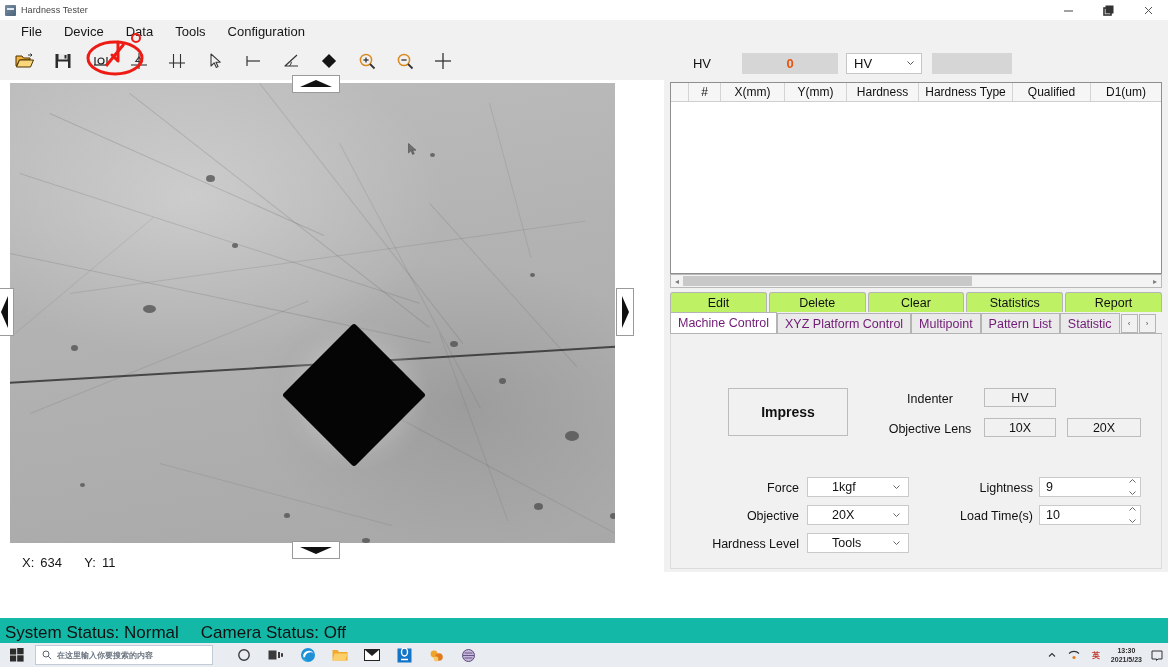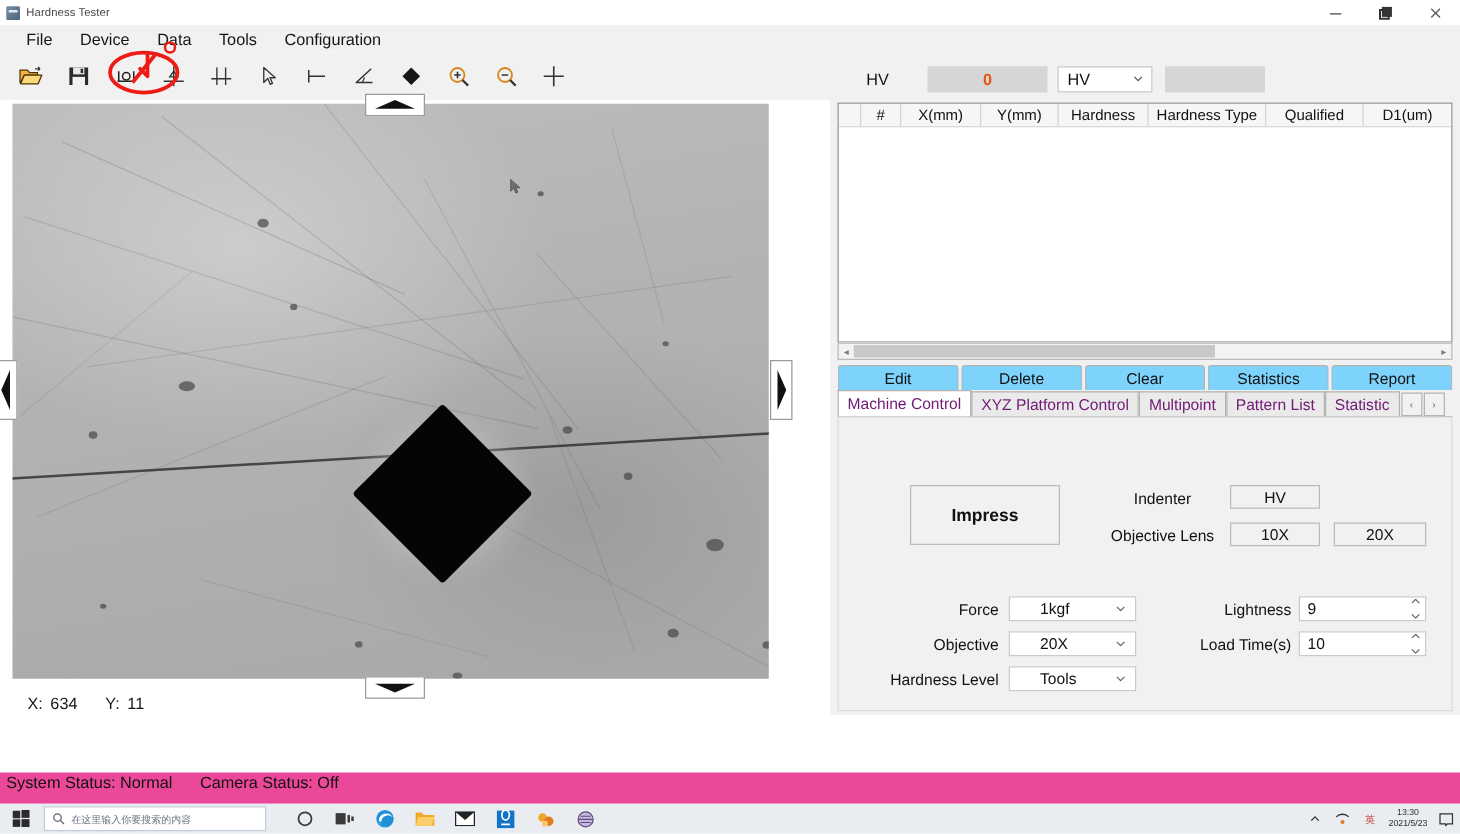--- a/index.html
+++ b/index.html
@@ -205,24 +205,24 @@
     align-items: baseline;
   }
   .coord-lbl { color: #161616; }
   .coord-val { min-width: 26px; }
 
   
   .statusbar {
     position: absolute;
     left: 0; top: 618px;
     width: 1168px; height: 25px;
-    background: #ec4899;
-    display: flex;
-    align-items: flex-start;
-    font-size: 13px;
+    background: #14b8a6;
+    display: flex;
+    align-items: flex-end;
+    font-size: 17px;
     color: #111;
   }
   .status-sys { margin-left: 5px; }
   .status-cam { margin-left: 22px; }
 
   
   .right-panel {
     position: absolute;
     left: 664px; top: 42px;
     width: 504px; height: 530px;
@@ -336,21 +336,21 @@
   .act-row {
     position: absolute;
     left: 6px; top: 250px;
     width: 492px; height: 20px;
     display: flex;
   }
   .act-btn {
     flex: 1 1 0;
     height: 20px;
     margin-right: 2px;
-    background: #7dd3fc;
+    background: #bef264;
     border: 1px solid #b4b4b4;
     border-bottom: none;
     border-radius: 3px 3px 0 0;
     display: flex;
     align-items: center;
     justify-content: center;
     font-size: 12.5px;
     color: #111;
     box-sizing: border-box;
   }
@@ -515,20 +515,21 @@
   }
 
   
   .taskbar {
     position: absolute;
     left: 0; top: 643px;
     width: 1168px; height: 24px;
     background: #e9edf2;
     display: flex;
     align-items: center;
+    font-weight: bold;
   }
   .tb-start {
     width: 34px; height: 24px;
     display: flex; align-items: center; justify-content: center;
   }
   .tb-search {
     width: 178px; height: 20px;
     background: #ffffff;
     border: 1px solid #c2ccd6;
     display: flex;

